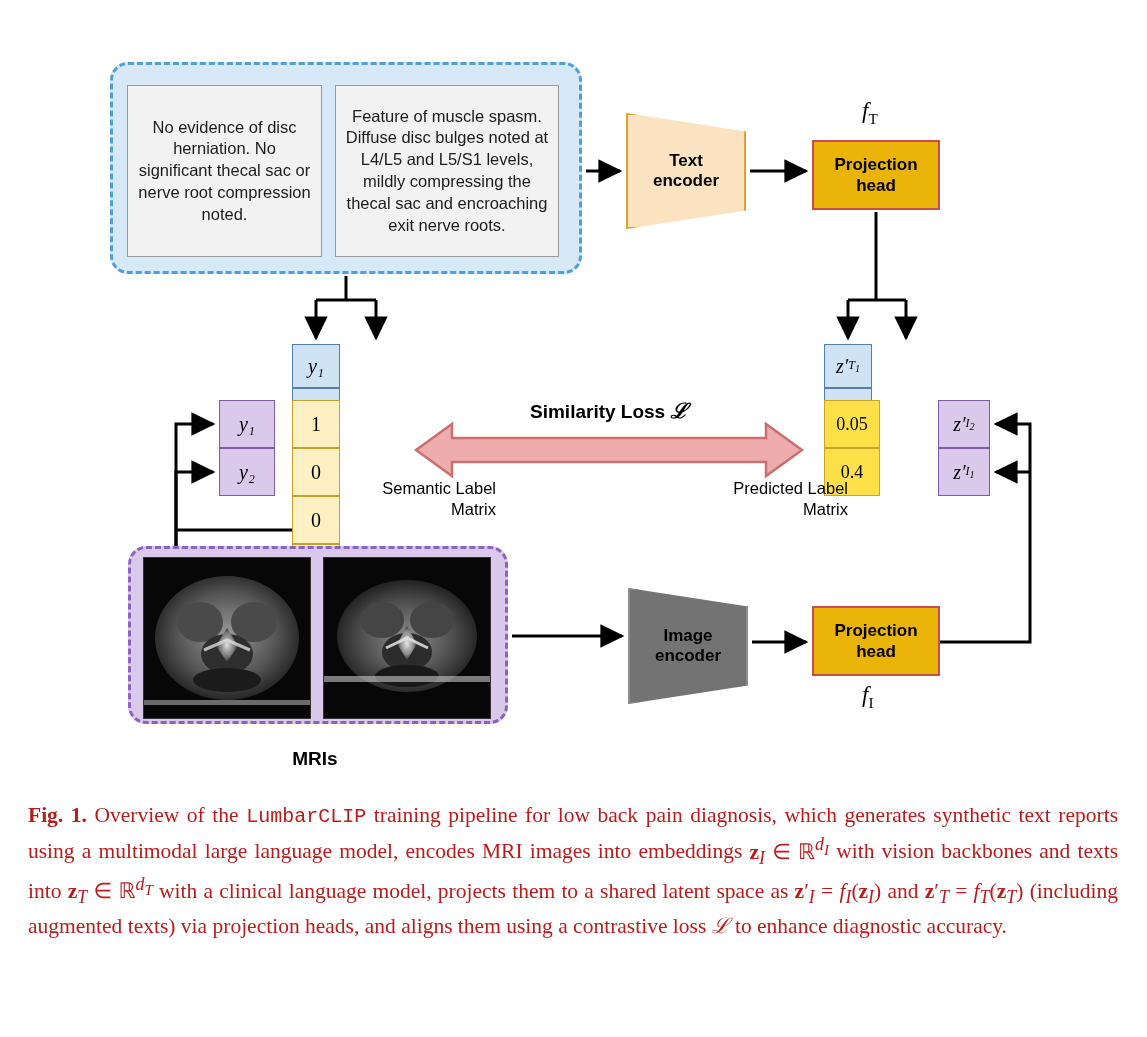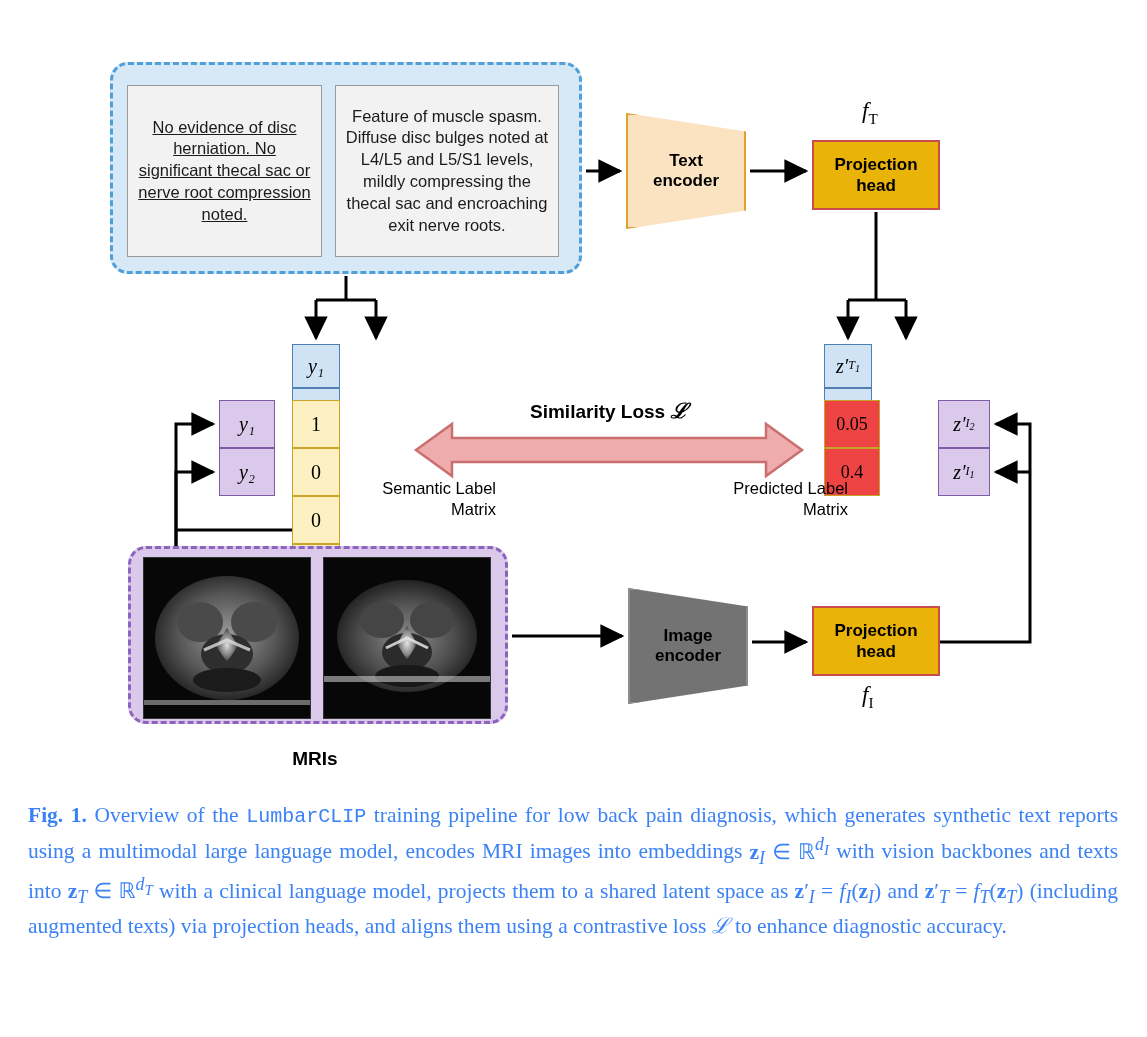--- a/index.html
+++ b/index.html
@@ -50,21 +50,21 @@
     font-family: "Liberation Sans", sans-serif;
     font-size: 16.5px;
     line-height: 1.32;
     text-align: center;
     color: #1b1b1b;
     display: flex;
     align-items: center;
     justify-content: center;
     padding: 4px 8px;
   }
-  .report-card.left  { left: 14px;  width: 195px; text-decoration: underline; }
+  .report-card.left  { left: 14px;  width: 195px; }
   .report-card.right { left: 222px; width: 224px; }
 
   
   .encoder {
     font-family: "Liberation Sans", sans-serif;
     font-weight: bold;
     font-size: 17px;
     display: flex;
     align-items: center;
     justify-content: center;
@@ -154,21 +154,21 @@
   .zt-row .cell {
     width: 48px; height: 44px;
     background: #cfe3f5;
     border: 1.5px solid #4f7fb5;
     font-style: italic;
   }
 
   .pred-matrix { left: 824px; top: 400px; }
   .pred-matrix .cell {
     width: 56px; height: 48px;
-    background: #ef4444;
+    background: #fde047;
     border: 1.5px solid #c9a227;
     font-size: 18px;
   }
 
   .zi-col { left: 938px; top: 400px; }
   .zi-col .cell {
     width: 52px; height: 48px;
     background: #dac9ea;
     border: 1.5px solid #7d5ba6;
     font-style: italic;
@@ -216,21 +216,21 @@
   .mri-img.b { left: 192px; }
 
   
   .caption {
     left: 28px; top: 800px;
     width: 1090px;
     font-family: "Liberation Serif", serif;
     font-size: 21.5px;
     line-height: 1.46;
     text-align: justify;
-    color: #3b82f6;
+    color: #b91c1c;
   }
   .caption b { font-weight: bold; }
   .caption .mono {
     font-family: "Liberation Mono", monospace;
     font-size: 20px;
   }
   .caption i { font-style: italic; }
   .bb { font-weight: bold; }
 </style>
 </head>

